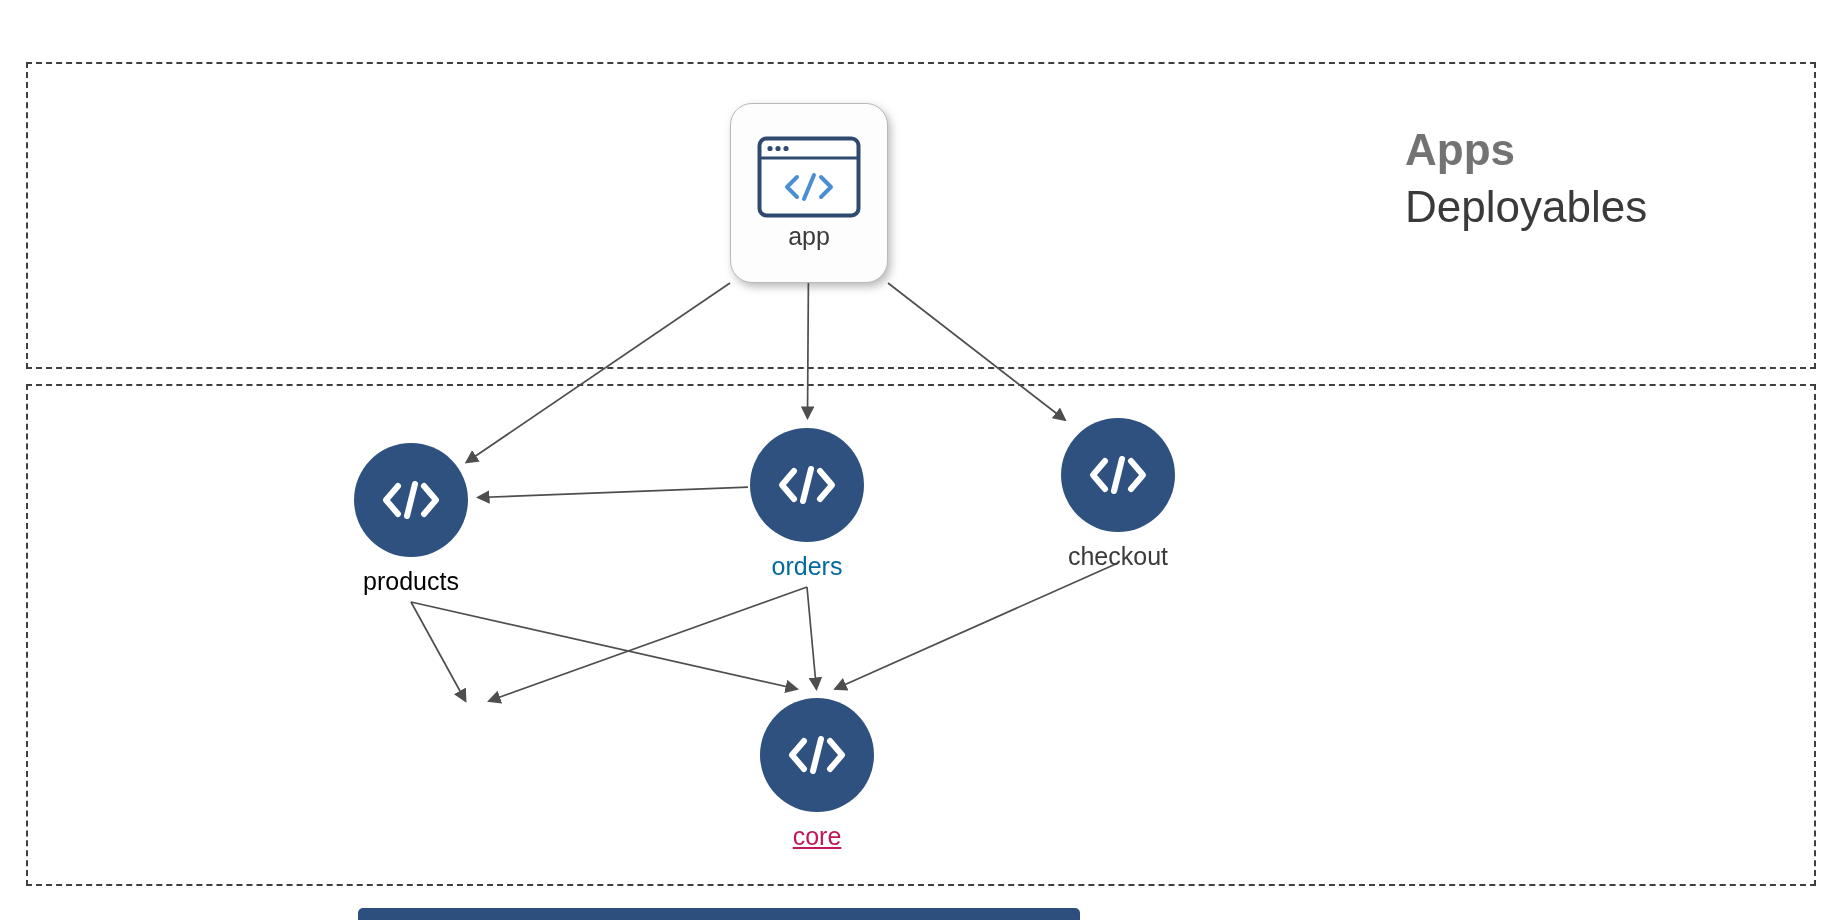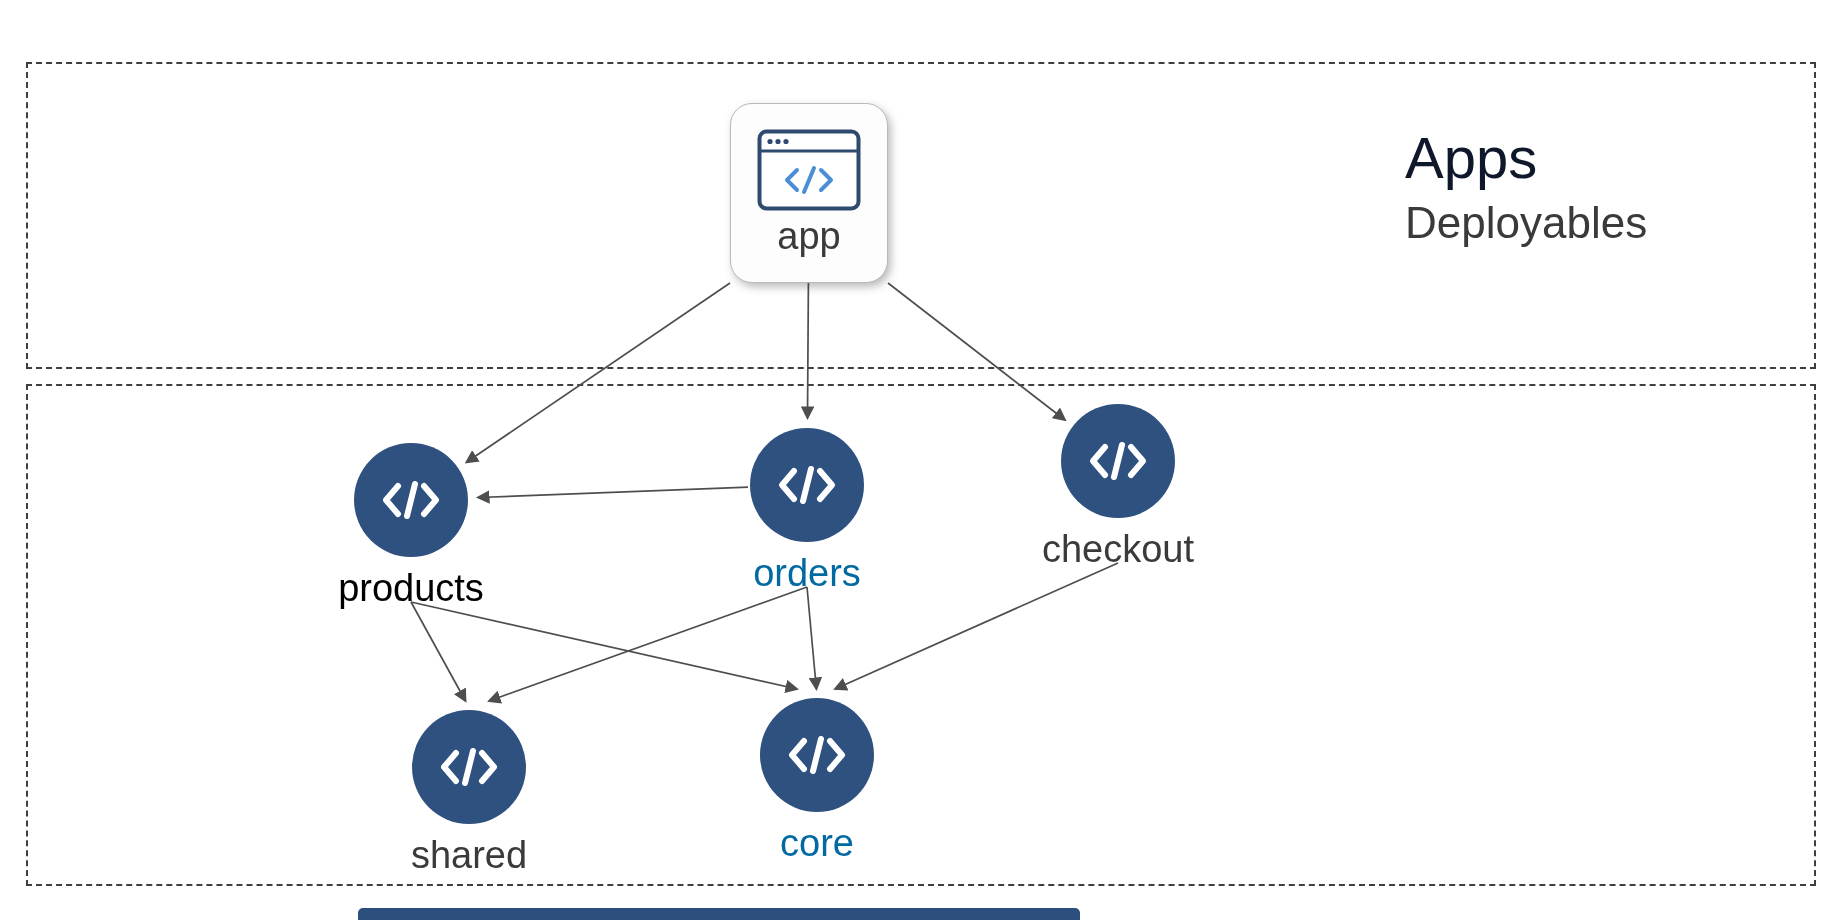--- a/index.html
+++ b/index.html
@@ -21,32 +21,32 @@
 
   #edges {
     position: absolute; left: 0; top: 0;
     width: 1838px; height: 920px;
     pointer-events: none;
   }
 
   .sec { position: absolute; }
   .sec-apps { left: 1405px; top: 126px; }
   .sec-libs { left: 1405px; top: 524px; }
-  .sec-title { font-size: 58px; font-weight: normal; color: #0f172a; line-height: 1.1; }
+  .sec-title { font-size: 44px; font-weight: bold; color: #737373; line-height: 1.1; }
   .sec-sub   { font-size: 44px; color: #3a3a3a; margin-top: 8px; line-height: 1.15; }
 
   #nodes { position: absolute; left: 0; top: 0; width: 100%; height: 100%; }
 
   .lib-node { position: absolute; width: 180px; text-align: center; }
   .lib-circle {
     width: 114px; height: 114px; border-radius: 50%;
     margin: 0 auto;
     display: flex; align-items: center; justify-content: center;
   }
-  .node-label { font-size: 38px; color: #3a3a3a; margin-top: 10px; }
+  .node-label { font-size: 25px; color: #3a3a3a; margin-top: 10px; }
 
   .app-node {
     position: absolute;
     width: 158px; height: 180px;
     background: #fdfdfd;
     border: 1px solid #b9b9b9;
     border-radius: 22px;
     box-shadow: 3px 4px 8px rgba(60,60,60,0.35);
     display: flex; flex-direction: column;
     align-items: center; justify-content: center;
@@ -126,52 +126,40 @@
           <svg width="62" height="40" viewBox="0 0 62 40">
             <g stroke="#ffffff" stroke-width="6" fill="none" stroke-linecap="round" stroke-linejoin="round">
               <polyline points="18,6 6,20 18,34"></polyline>
               <polyline points="44,6 56,20 44,34"></polyline>
               <line x1="35" y1="4" x2="27" y2="36"></line>
             </g>
           </svg>
         </div>
         <div class="node-label" style="color: #0369a1;">orders</div>
       </div>
-      <div class="lib-node" style="left: 1028px; top: 404px;">
+      <div class="lib-node" style="left: 1028px; top: 418px;">
         <div class="lib-circle" style="background:#2e5180">
           <svg width="62" height="40" viewBox="0 0 62 40">
             <g stroke="#ffffff" stroke-width="6" fill="none" stroke-linecap="round" stroke-linejoin="round">
               <polyline points="18,6 6,20 18,34"></polyline>
               <polyline points="44,6 56,20 44,34"></polyline>
               <line x1="35" y1="4" x2="27" y2="36"></line>
             </g>
           </svg>
         </div>
         <div class="node-label" style="color: rgb(58, 58, 58);">checkout</div>
       </div>
-      <div class="lib-node" style="left: 379px; top: 710px;">
-        <div class="lib-circle" style="background:#2e5180">
-          <svg width="62" height="40" viewBox="0 0 62 40">
-            <g stroke="#ffffff" stroke-width="6" fill="none" stroke-linecap="round" stroke-linejoin="round">
-              <polyline points="18,6 6,20 18,34"></polyline>
-              <polyline points="44,6 56,20 44,34"></polyline>
-              <line x1="35" y1="4" x2="27" y2="36"></line>
-            </g>
-          </svg>
-        </div>
-        <div class="node-label" style="color: rgb(58, 58, 58);">shared</div>
-      </div>
       <div class="lib-node" style="left: 727px; top: 698px;">
         <div class="lib-circle" style="background:#2e5180">
           <svg width="62" height="40" viewBox="0 0 62 40">
             <g stroke="#ffffff" stroke-width="6" fill="none" stroke-linecap="round" stroke-linejoin="round">
               <polyline points="18,6 6,20 18,34"></polyline>
               <polyline points="44,6 56,20 44,34"></polyline>
               <line x1="35" y1="4" x2="27" y2="36"></line>
             </g>
           </svg>
         </div>
-        <div class="node-label" style="color: #0369a1;">core</div>
+        <div class="node-label" style="color: #be185d; text-decoration: underline;">core</div>
       </div>
     </div>
 
   <div class="bottom-bar" style="background: rgb(44, 79, 126);"></div>
 </div>
 
 </body></html>

